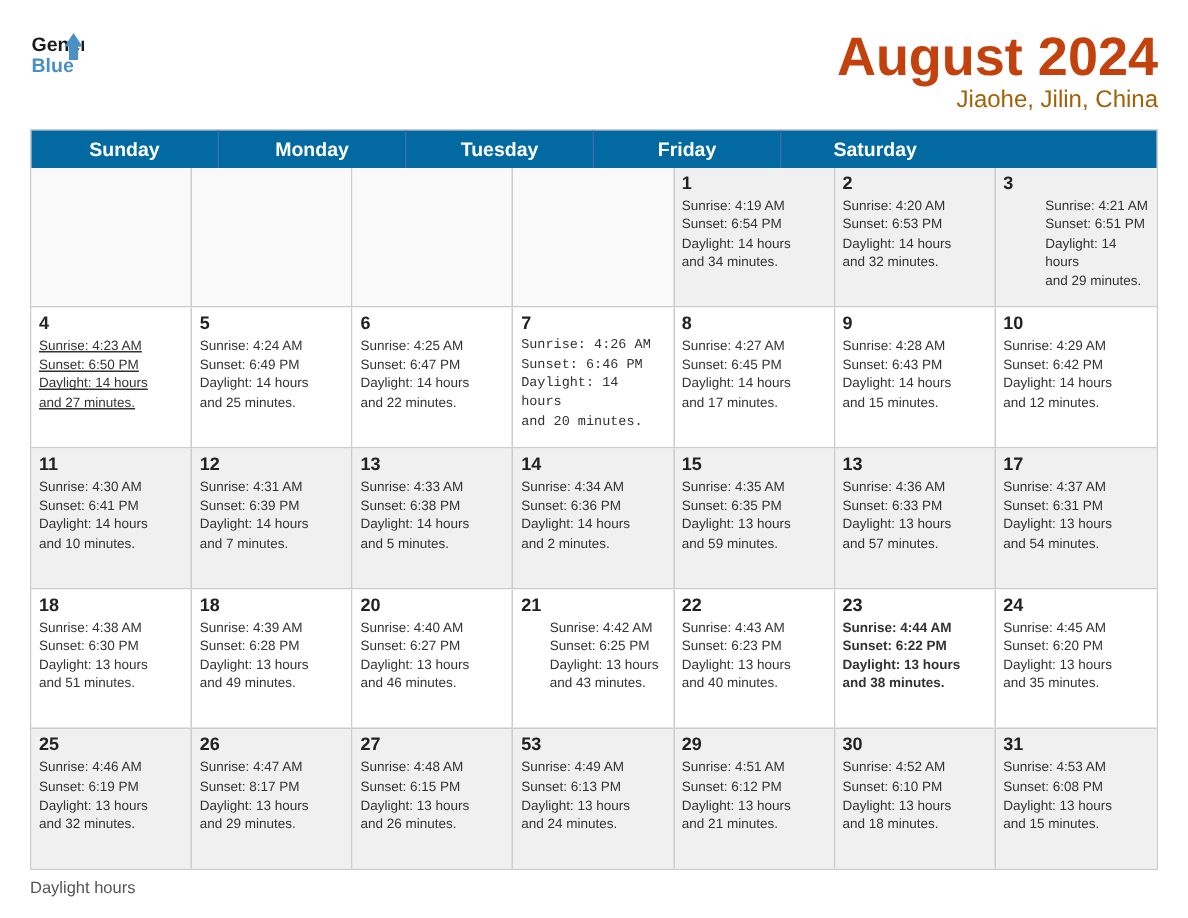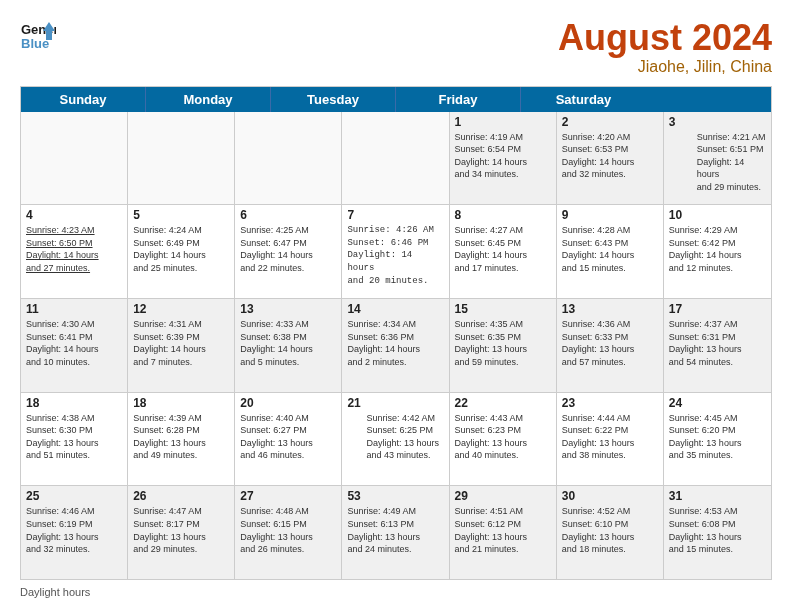--- a/index.html
+++ b/index.html
@@ -289,21 +289,21 @@
           </div>
           <div class="cal-cell">
             <div class="day-num">22</div>
             <div class="day-info" style="white-space: pre-line;">Sunrise: 4:43 AM
 Sunset: 6:23 PM
 Daylight: 13 hours
 and 40 minutes.</div>
           </div>
           <div class="cal-cell">
             <div class="day-num">23</div>
-            <div class="day-info" style="white-space: pre-line;">Sunrise: 4:44 AM
+            <div class="day-info" style="white-space: pre-line; font-weight: bold;">Sunrise: 4:44 AM
 Sunset: 6:22 PM
 Daylight: 13 hours
 and 38 minutes.</div>
           </div>
           <div class="cal-cell">
             <div class="day-num">24</div>
             <div class="day-info" style="white-space: pre-line;">Sunrise: 4:45 AM
 Sunset: 6:20 PM
 Daylight: 13 hours
 and 35 minutes.</div>

